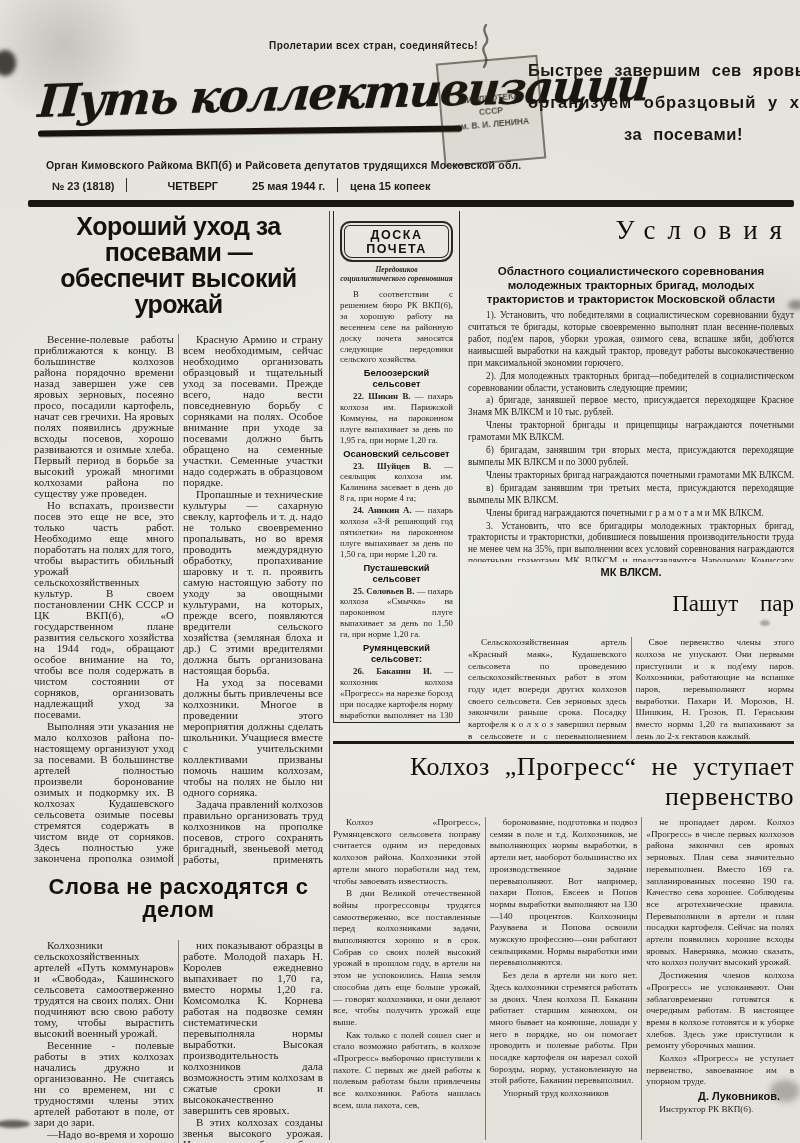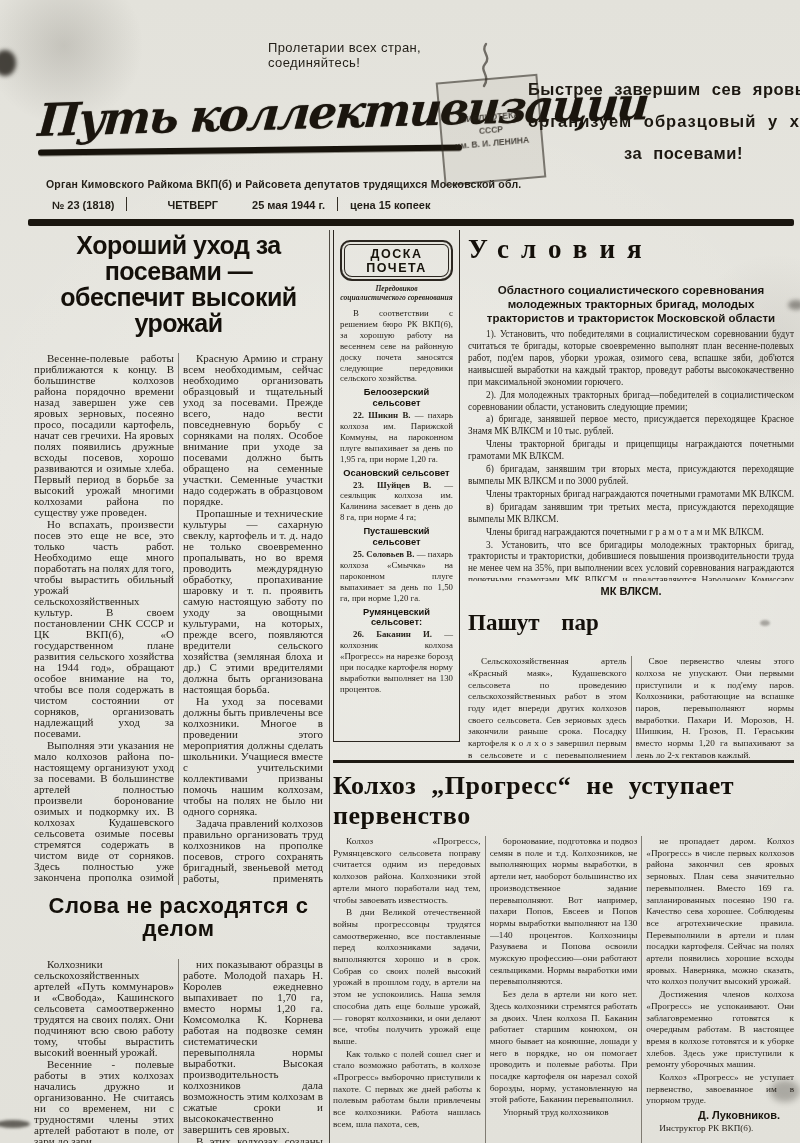--- a/index.html
+++ b/index.html
@@ -9,22 +9,22 @@
       radial-gradient(circle at 8% 4%, rgba(60,55,45,.18), transparent 6%),
       radial-gradient(circle at 97% 30%, rgba(80,72,60,.10), transparent 8%),
       radial-gradient(circle at 50% 50%, rgba(255,255,250,.25), transparent 70%),
       linear-gradient(180deg,#e3e2db 0%,#e7e6e0 40%,#e2e1da 100%);
     color:#26221c;font-family:"Liberation Serif","DejaVu Serif",serif;
     overflow:hidden;box-sizing:border-box;
   }
   .page *{box-sizing:border-box;}
   
   header{padding-top:40px;}
-  .slogan-top{margin-left:268px;width:210px;text-align:left;
-    font-family:"Liberation Sans","DejaVu Sans",sans-serif;font-weight:400;font-size:13px;
+  .slogan-top{margin-left:268px;width:210px;text-align:right;
+    font-family:"Liberation Sans","DejaVu Sans",sans-serif;font-weight:700;font-size:10px;
     letter-spacing:.4px;color:#221e17;}
   .mast-row{display:flex;margin:4px 30px 0 38px;height:98px;position:relative;}
   .logo-wrap{width:432px;position:relative;}
   .logo{font-family:"DejaVu Serif","Liberation Serif",serif;font-style:italic;font-weight:700;
     font-size:45px;letter-spacing:-2px;transform:rotate(-1.6deg) skewX(-6deg);
     color:#1a150e;white-space:nowrap;margin-top:14px;text-shadow:0 0 1px rgba(20,15,5,.55);}
   .title-underline{height:6px;background:#17130c;width:424px;transform:rotate(-.7deg);
     margin-top:6px;border-radius:3px;box-shadow:0 1px 0 rgba(20,15,5,.4);}
   .right-slogan{flex:1;padding-left:58px;padding-top:6px;
     font-family:"Liberation Sans","DejaVu Sans",sans-serif;font-weight:700;font-size:16.5px;
@@ -50,21 +50,21 @@
   main{display:flex;height:933px;padding:4px 6px 0 34px;}
   .vrule-main{width:1px;background:rgba(40,35,27,.8);margin:0 3px;}
   .vr{width:1px;background:rgba(45,40,30,.55);margin:0 4px;flex:0 0 1px;}
   .left-sec{width:292px;padding-right:3px;}
   .right-wrap{flex:1;display:flex;flex-direction:column;}
   .top-row{display:flex;height:528px;}
   .h-rule{height:3px;background:#1d1912;margin:2px 0 0 0;}
   
   .hl-sans{font-family:"Liberation Sans","DejaVu Sans",sans-serif;font-weight:700;color:#14100a;
     text-align:center;line-height:1.04;}
-  .hl-serif{font-weight:700;color:#14100a;text-align:left;}
+  .hl-serif{font-weight:400;color:#14100a;text-align:right;}
   .a1-title{font-size:25px;margin-top:2px;letter-spacing:-.5px;}
   .a2-title{font-size:22px;margin-top:10px;letter-spacing:.5px;}
   .uslovia-title{font-size:27px;letter-spacing:12px;margin-top:4px;}
   .uslovia-sub{font-family:"Liberation Sans","DejaVu Sans",sans-serif;font-weight:700;
     font-size:11.5px;text-align:center;line-height:1.22;margin:0 auto 4px;width:320px;color:#1b1711;}
   .pashut-title{font-size:23px;word-spacing:16px;margin:6px 0 20px;}
   .progress-title{font-size:26px;word-spacing:8px;margin:6px 0 5px;letter-spacing:.5px;}
   
   .cols{display:flex;overflow:hidden;}
   .col{flex:1;overflow:hidden;}
@@ -218,20 +218,21 @@
           <div class="doska-sub">
             <span>Передовиков</span><br>
             <span>социалистического соревнования</span>
           </div>
           <div class="doska-body">
               <p class="para doska-p">В соответствии с решением бюро РК ВКП(б), за хорошую работу на весеннем севе на районную доску почета заносятся следующие передовики сельского хозяйства.</p>
               <p class="para doska-p doska-head">Белоозерский сельсовет</p>
               <p class="para doska-p"><b>22. Шикин В.</b><span> — пахарь колхоза им. Парижской Коммуны, на пароконном плуге выпахивает за день по 1,95 га, при норме 1,20 га.</span></p>
               <p class="para doska-p doska-head">Осановский сельсовет</p>
               <p class="para doska-p"><b>23. Шуйцев В.</b><span> — сеяльщик колхоза им. Калинина засевает в день до 8 га, при норме 4 га;</span></p>
+              <p class="para doska-p"><b>24. Аникин А.</b><span> — пахарь колхоза «3-й решающий год пятилетки» на пароконном плуге выпахивает за день по 1,50 га, при норме 1,20 га.</span></p>
               <p class="para doska-p doska-head">Пусташевский сельсовет</p>
               <p class="para doska-p"><b>25. Соловьев В.</b><span> — пахарь колхоза «Смычка» на пароконном плуге выпахивает за день по 1,50 га, при норме 1,20 га.</span></p>
               <p class="para doska-p doska-head">Румянцевский сельсовет:</p>
               <p class="para doska-p"><b>26. Баканин И.</b><span> — колхозник колхоза «Прогресс» на нарезке борозд при посадке картофеля норму выработки выполняет на 130 процентов.</span></p>
             </div>
         </aside>
 
         <div class="uslovia-region">
           <article>
             <h1 class="hl-serif uslovia-title">Условия</h1>

